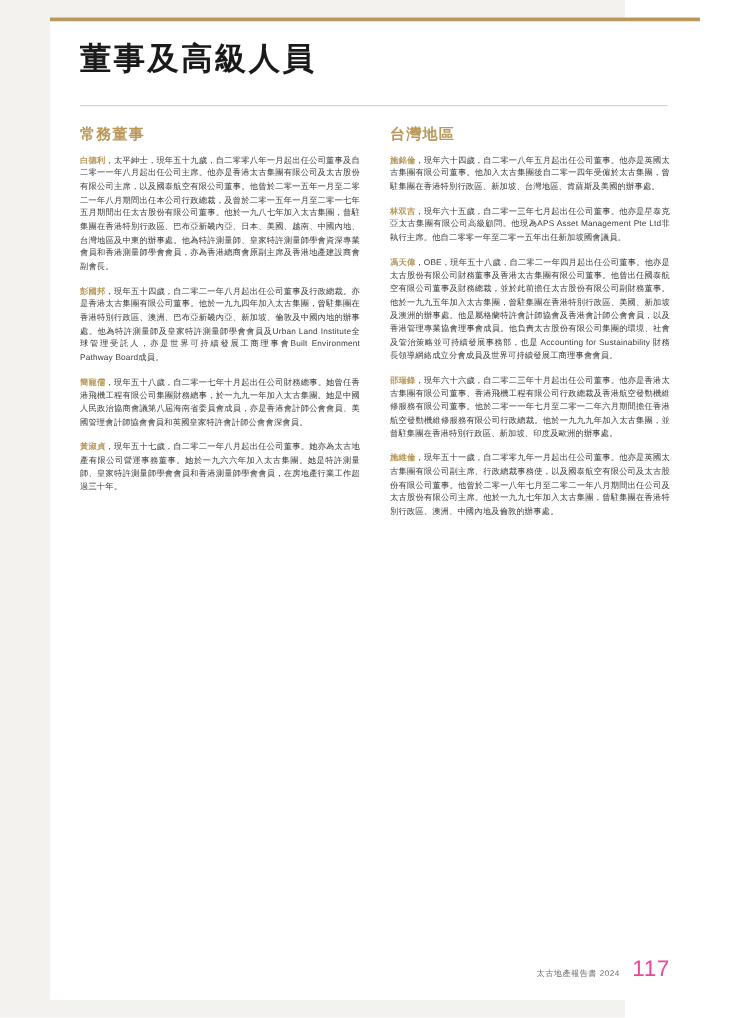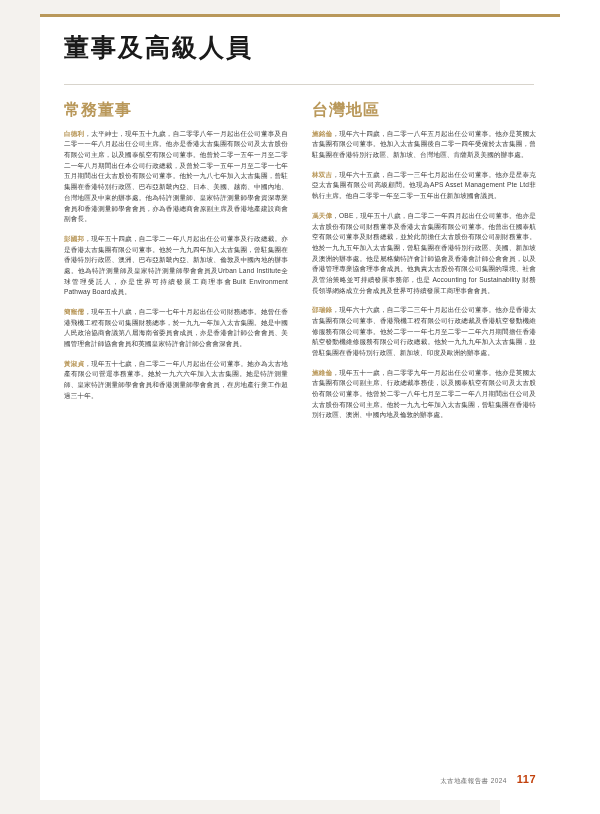--- a/index.html
+++ b/index.html
@@ -65,21 +65,21 @@
     left: 24px;
     top: 86px;
     width: 472px;
     display: flex;
     gap: 24px;
   }
   .col {
     width: 224px;
   }
   .section-head {
-    font-size: 16px;
+    font-size: 12px;
     font-weight: bold;
     color: #b9985a;
     letter-spacing: 1px;
     margin: 0 0 8px 0;
     line-height: 1.3;
   }
   .entry {
     font-size: 6.6px;
     line-height: 1.62;
     color: #3b3b3b;
@@ -100,23 +100,23 @@
     align-items: baseline;
     justify-content: flex-end;
     gap: 10px;
   }
   .footer-text {
     font-size: 6.5px;
     color: #6f6f6f;
     letter-spacing: 0.4px;
   }
   .folio {
-    font-size: 11px;
-    font-weight: bold;
-    color: #c2410c;
+    font-size: 18px;
+    font-weight: normal;
+    color: #ec4899;
     letter-spacing: 0.5px;
   }
 </style>
 </head>
 <body>
 
 <div class="page">
   <div class="inner">
     <div class="gold-rule"></div>
 

